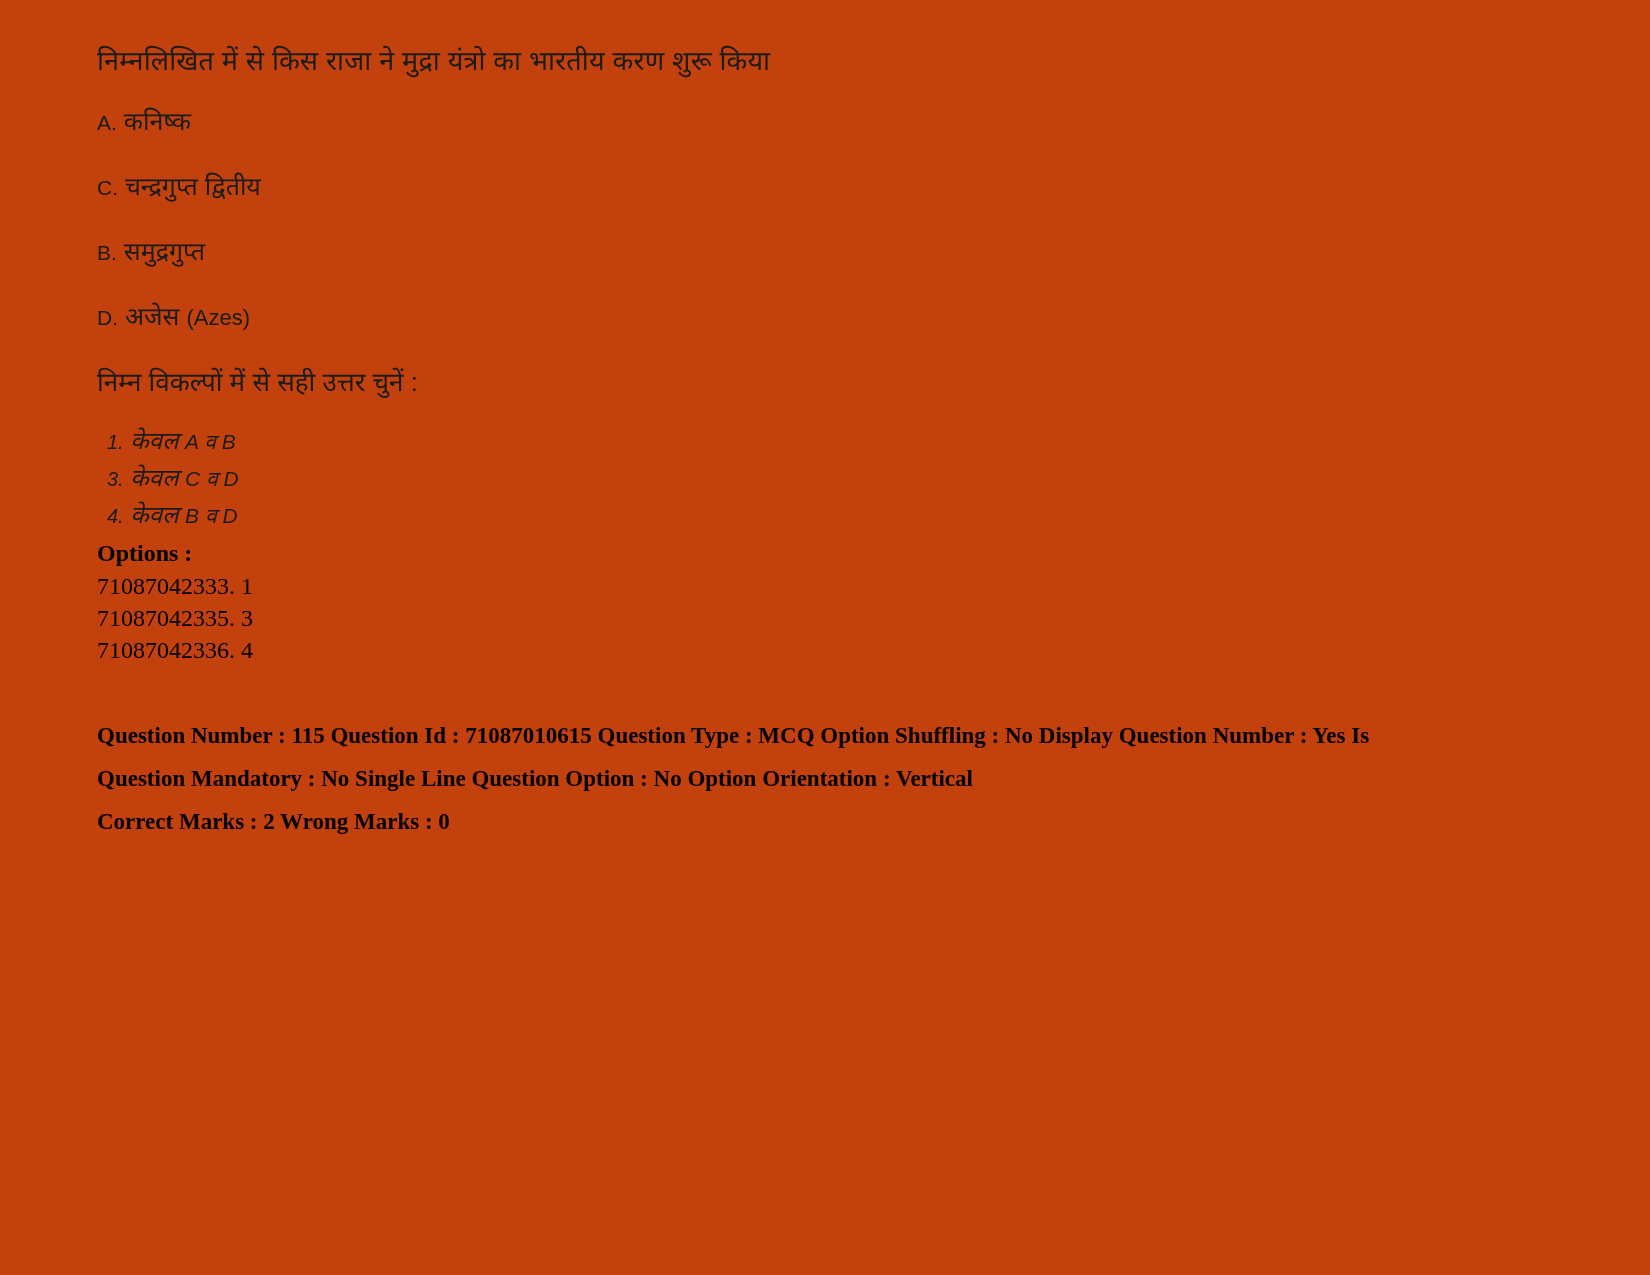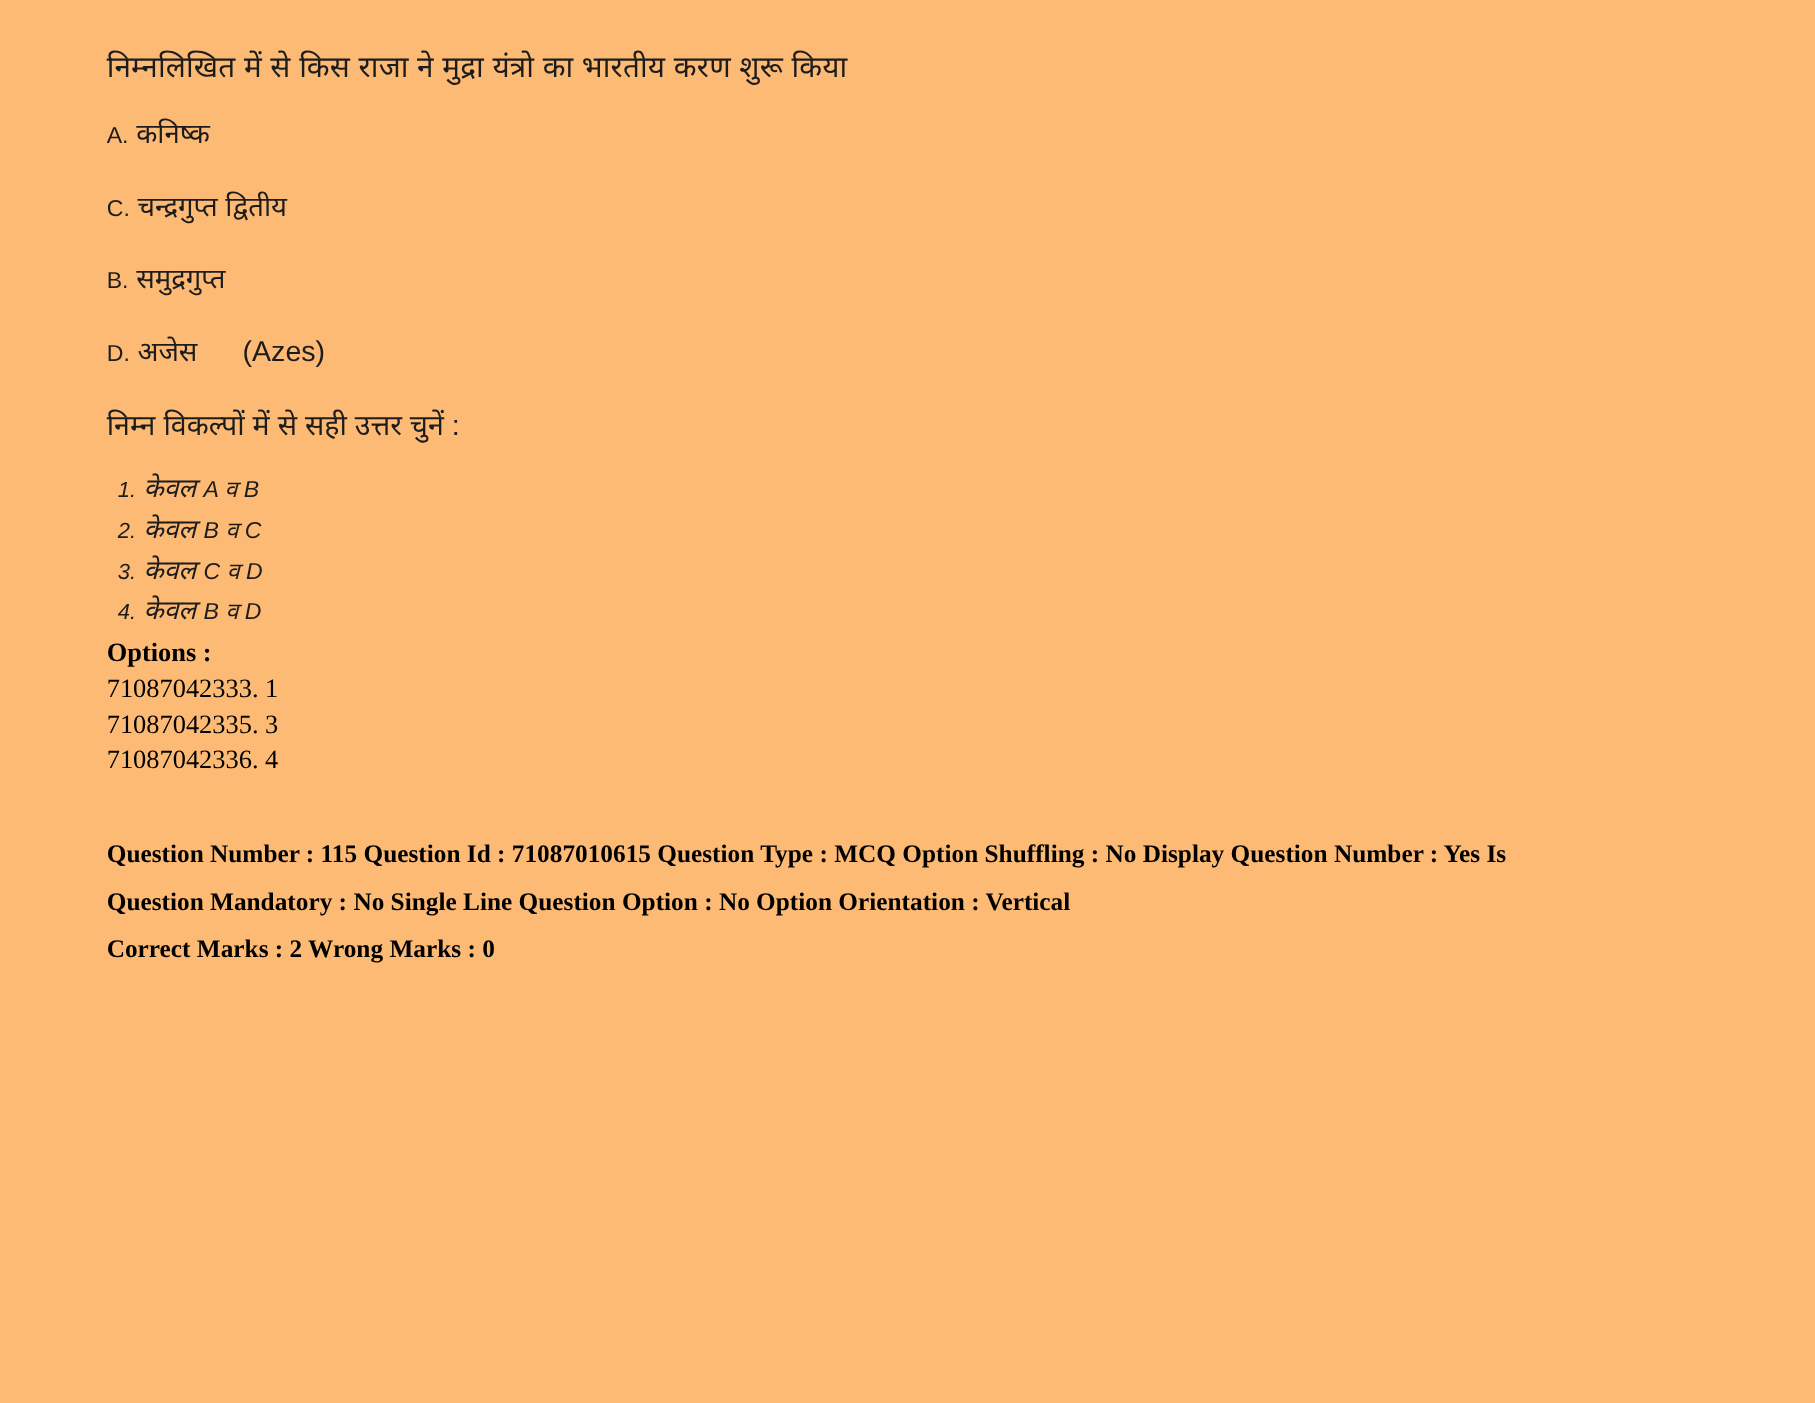--- a/index.html
+++ b/index.html
@@ -14,21 +14,21 @@
     color: #000000;
     position: relative;
     overflow: hidden;
   }
   .page {
     position: absolute;
     left: 0;
     top: 0;
     width: 1650px;
     height: 1275px;
-    background: #fdba74;
+    background: #c2410c;
   }
   .content {
     position: absolute;
     left: 97px;
     top: 44px;
     width: 1430px;
   }
 
   
   .q-stem {
@@ -46,22 +46,21 @@
     font-size: 25px;
     line-height: 31px;
     color: #1c1c1c;
     margin: 0 0 33px 0;
     white-space: pre;
   }
   .choice .lbl {
     font-size: 21px;
   }
   .choice .latin {
-    font-size: 26px;
-    margin-left: 34px;
+    font-size: 22px;
   }
 
   
   .prompt {
     font-family: "Liberation Sans", "DejaVu Sans", sans-serif;
     font-size: 26px;
     line-height: 33px;
     color: #1c1c1c;
     margin: 0 0 24px 0;
   }
@@ -126,21 +125,20 @@
     <p class="choice"><span class="lbl">C.</span> <span>चन्द्रगुप्त द्वितीय</span><span class="latin"></span></p>
 
     <p class="choice"><span class="lbl">B.</span> <span>समुद्रगुप्त</span><span class="latin"></span></p>
 
     <p class="choice"><span class="lbl">D.</span> <span>अजेस </span><span class="latin">(Azes)</span></p>
 
     <p class="prompt">निम्न विकल्पों में से सही उत्तर चुनें :</p>
 
     <ul class="numlist">
       <li><span class="num">1.</span> <span>केवल </span><span class="ltr">A व B</span></li>
-      <li><span class="num">2.</span> <span>केवल </span><span class="ltr">B व C</span></li>
       <li><span class="num">3.</span> <span>केवल </span><span class="ltr">C व D</span></li>
       <li><span class="num">4.</span> <span>केवल </span><span class="ltr">B व D</span></li>
     </ul>
 
     <p class="options-head">Options :</p>
     <p class="option-id">71087042333. 1</p>
     <p class="option-id">71087042335. 3</p>
     <p class="option-id">71087042336. 4</p>
 
     <div class="meta">

